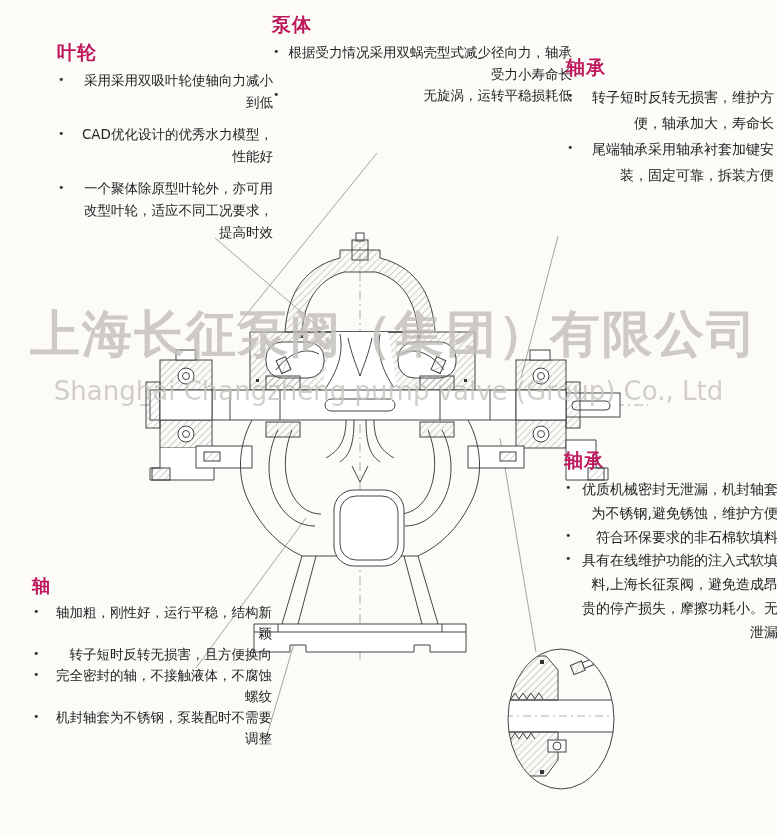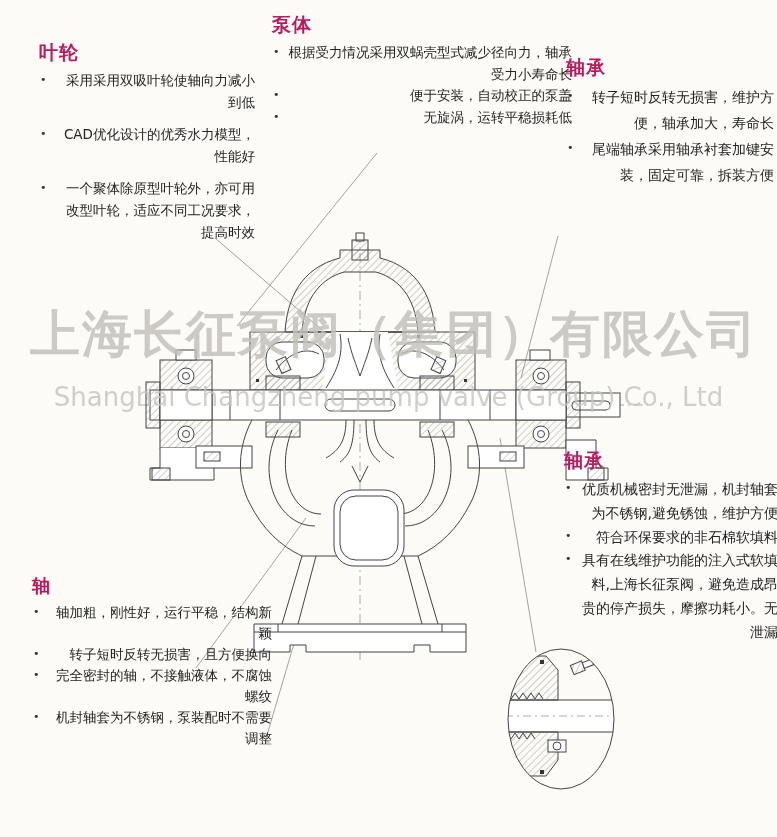--- a/index.html
+++ b/index.html
@@ -27,21 +27,21 @@
     font-size:13.5px;
     color:#242424;
     line-height:1.6;
     text-align:right;
   }
   .sec li::before{
     content:"•";
     position:absolute;left:1px;top:1px;
     font-size:11px;color:#333;
   }
-  .sec-impeller{left:39px;top:40px;width:216px;}
+  .sec-impeller{left:57px;top:40px;width:216px;}
   .sec-impeller li{margin-bottom:11px;}
   .sec-pump{left:272px;top:12px;width:300px;}
   .sec-bearing-top{left:566px;top:55px;width:208px;}
   .sec-bearing-top li{font-size:14px;line-height:1.85;}
   .sec-bearing-right{left:564px;top:448px;width:214px;}
   .sec-bearing-right li{font-size:14px;line-height:1.7;}
   .sec-shaft{left:32px;top:574px;width:240px;}
   .sec-shaft h2{font-size:18px;}
   .sec-shaft li{line-height:1.56;}
   .sec-base{left:268px;top:738px;width:280px;}
@@ -57,21 +57,21 @@
   .wm-cn{
     font-size:50px;
     font-weight:bold;
     color:#c3c0ba;
     letter-spacing:2px;
     white-space:nowrap;
   }
   .wm-en{
     font-size:26px;
     color:#c8c5bf;
-    margin-top:14px;
+    margin-top:8px;
     white-space:nowrap;
   }
   
   .diagram{position:absolute;left:0;top:0;z-index:1;}
 </style>
 </head>
 <body>
 
 <div class="page">
 
@@ -240,21 +240,20 @@
       <li>采用采用双吸叶轮使轴向力减小到低</li>
       <li>CAD优化设计的优秀水力模型，性能好</li>
       <li>一个聚体除原型叶轮外，亦可用改型叶轮，适应不同工况要求，提高时效</li>
     </ul>
   </section>
 
   <section class="sec sec-pump">
     <h2>泵体</h2>
     <ul>
       <li>根据受力情况采用双蜗壳型式减少径向力，轴承受力小寿命长</li>
-      <li>便于安装，自动校正的泵盖</li>
       <li>无旋涡，运转平稳损耗低</li>
     </ul>
   </section>
 
   <section class="sec sec-bearing-top">
     <h2>轴承</h2>
     <ul>
       <li>转子短时反转无损害，维护方便，轴承加大，寿命长</li>
       <li>尾端轴承采用轴承衬套加键安装，固定可靠，拆装方便</li>
     </ul>

